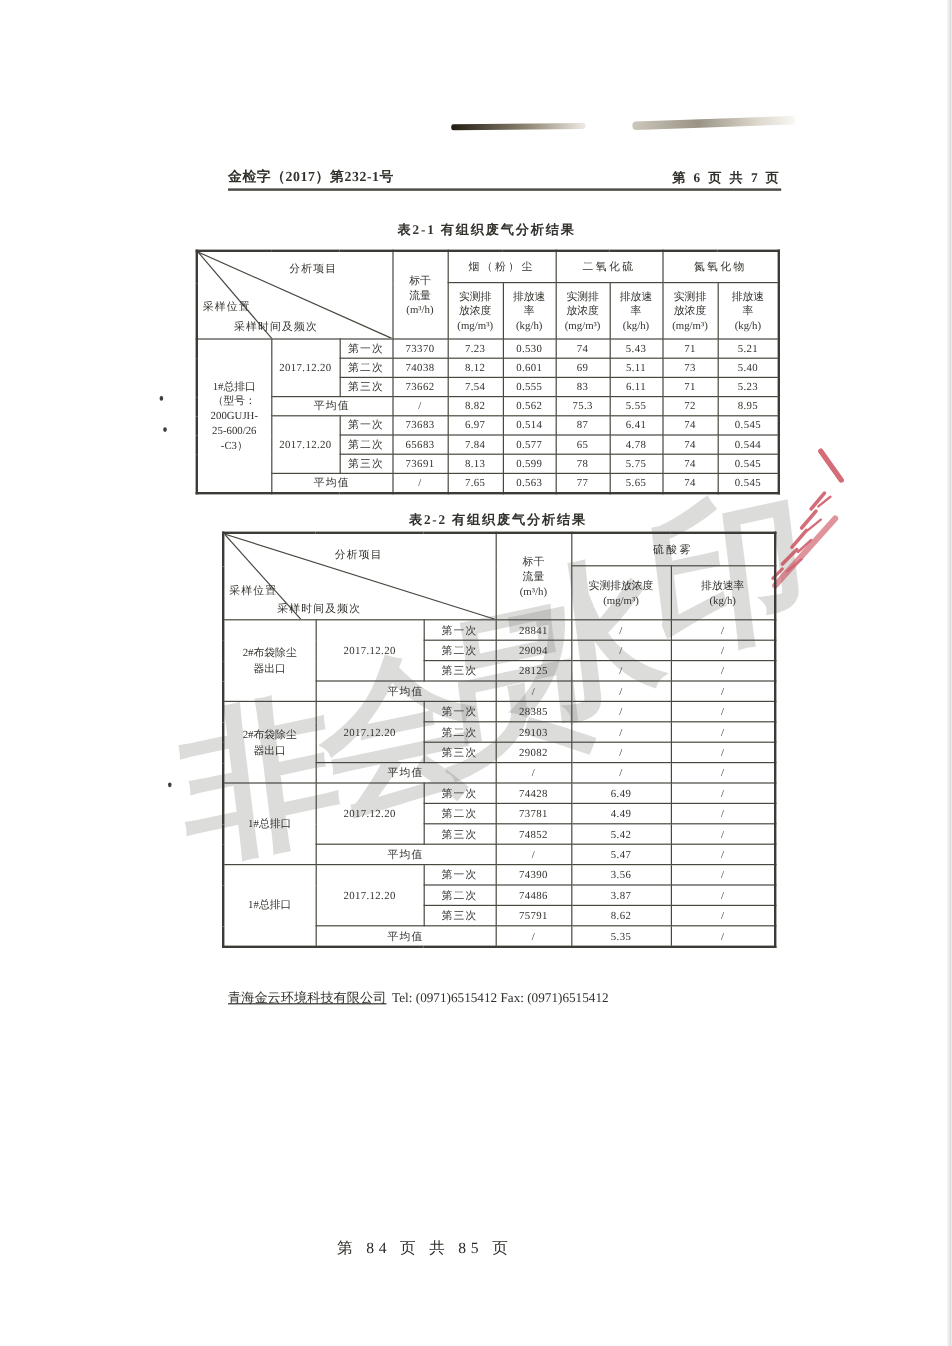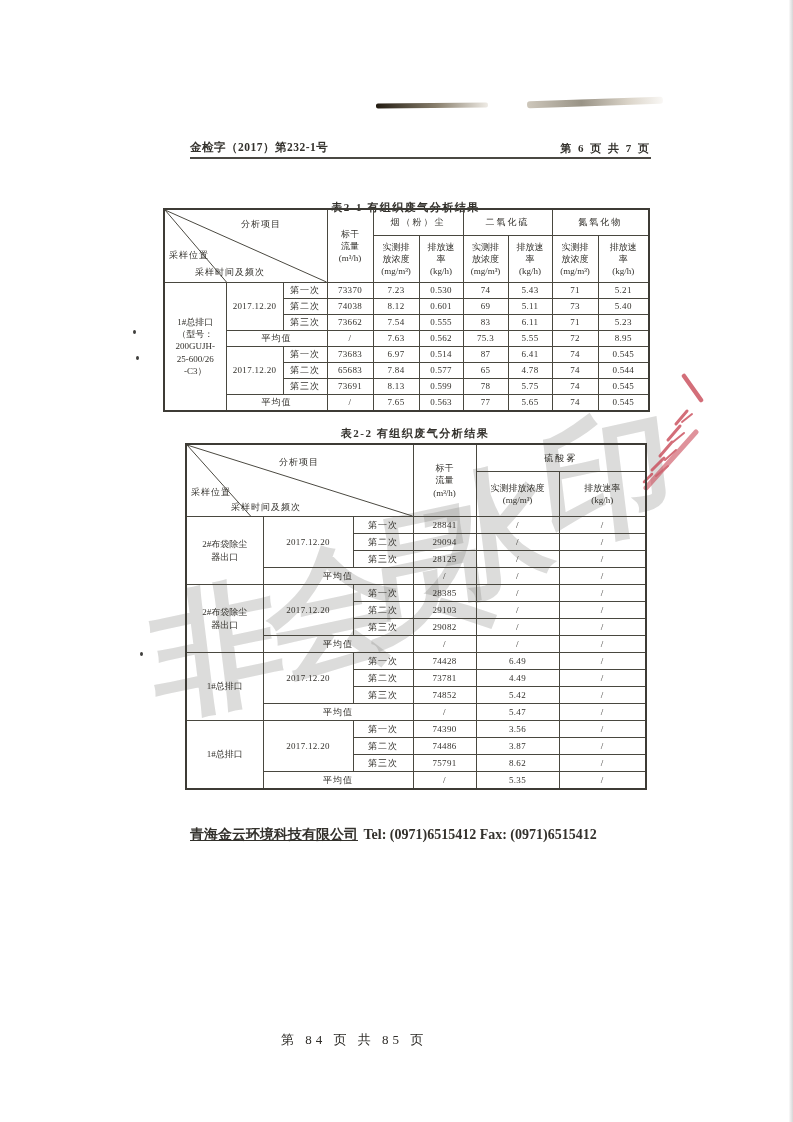--- a/index.html
+++ b/index.html
@@ -7,21 +7,21 @@
     position:relative;width:793px;height:1122px;margin:0 auto;
     background:#ffffff;overflow:hidden;
     font-family:"Liberation Serif","DejaVu Serif",serif;
     color:#33312c;
   }
   
   .doc-header-left{position:absolute;left:190px;top:140px;font-size:11.5px;font-weight:bold;letter-spacing:0.5px;}
   .doc-header-right{position:absolute;left:500px;top:141px;width:151px;text-align:right;font-size:11px;font-weight:bold;letter-spacing:2px;}
   .doc-header-rule{position:absolute;left:190px;top:157px;width:461px;height:2px;background:#4a4843;}
   
-  .t1-title{position:absolute;left:163px;top:200px;width:485px;text-align:center;font-size:11px;font-weight:600;letter-spacing:1.5px;}
+  .t1-title{position:absolute;left:163px;top:184px;width:485px;text-align:center;font-size:11px;font-weight:600;letter-spacing:1.5px;}
   .t2-title{position:absolute;left:185px;top:426px;width:460px;text-align:center;font-size:11px;font-weight:600;letter-spacing:1.5px;}
   
   table.rpt{position:absolute;border-collapse:collapse;table-layout:fixed;border:2px solid #3d3b35;padding-left:35px;}
   table.rpt td,table.rpt th{
     border:1px solid #49473f;padding:0;text-align:center;vertical-align:middle;
     font-weight:normal;font-size:9px;line-height:1.35;overflow:hidden;white-space:pre-line;
   }
   .t1{left:163px;top:208px;width:485px;}
   .t2{left:185px;top:443px;width:460px;}
   .t1 thead tr.h1 th{height:25px;}
@@ -35,21 +35,21 @@
   td.loc1{font-size:9px;text-align:left;padding-left:5px;line-height:1.55;}
   td.loc2{font-size:9px;line-height:1.5;}
   th.grp{font-size:9.5px;letter-spacing:2px;}
   th.sub{font-size:8.5px;margin-left:44px;}
   th.flow{font-size:8.5px;}
   
   th.corner{position:relative;}
   th.corner svg{position:absolute;left:0;top:0;width:100%;height:100%;}
   .c-label{position:absolute;font-size:9px;letter-spacing:1px;white-space:nowrap;}
   
-  .contact{position:absolute;left:190px;top:824px;font-size:14px;font-weight:bold;line-height:1.55;}
+  .contact{position:absolute;left:190px;top:824px;font-size:11px;font-weight:normal;line-height:1.55;}
   .contact .company{text-decoration:underline;}
   .contact .telfax{margin-left:2px;}
   .page-number{position:absolute;left:0;top:1031px;width:708px;text-align:center;font-size:13px;letter-spacing:4px;color:#2e2c28;}
   
   .wm{position:absolute;font-size:134px;font-weight:bold;color:rgba(118,118,114,0.26);
       transform:rotate(-12deg) skewX(-5deg);pointer-events:none;line-height:1;}
   .wm0{left:150px;top:583px;}
   .wm1{left:266px;top:543px;}
   .wm2{left:358px;top:508px;}
   .wm3{left:420px;top:468px;}
@@ -194,21 +194,21 @@
         <td class="num">7.54</td>
         <td class="num">0.555</td>
         <td class="num">83</td>
         <td class="num">6.11</td>
         <td class="num">71</td>
         <td class="num">5.23</td>
       </tr>
       <tr>
         <td class="seq" colspan="2">平均值</td>
         <td class="num">/</td>
-        <td class="num">7.63</td>
+        <td class="num">8.82</td>
         <td class="num">0.562</td>
         <td class="num">75.3</td>
         <td class="num">5.55</td>
         <td class="num">72</td>
         <td class="num">8.95</td>
       </tr>
       <tr>
         <td class="num" rowspan="3">2017.12.20</td>
         <td class="seq">第一次</td>
         <td class="num">73683</td>

